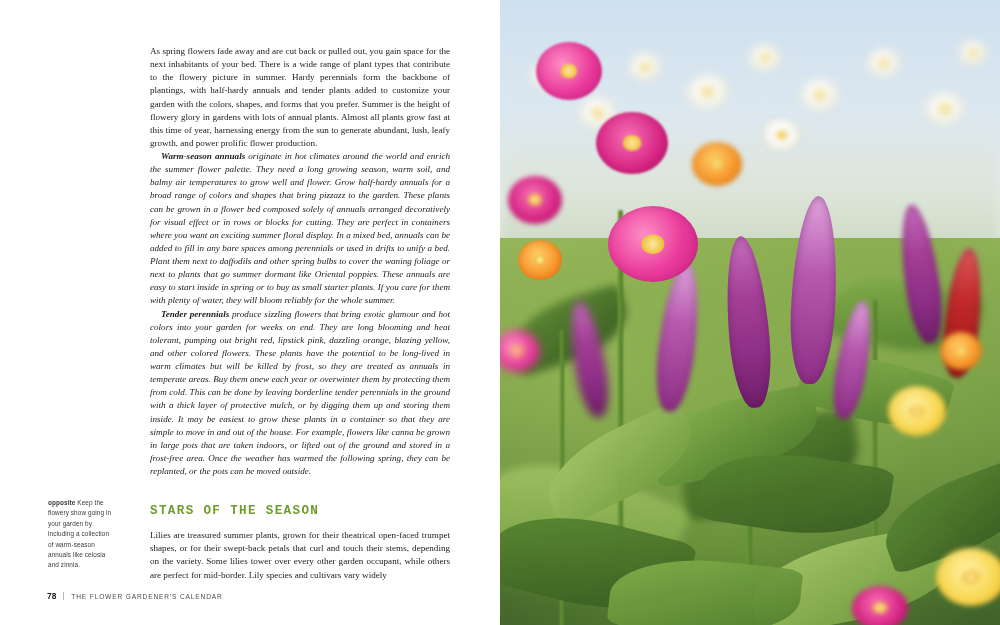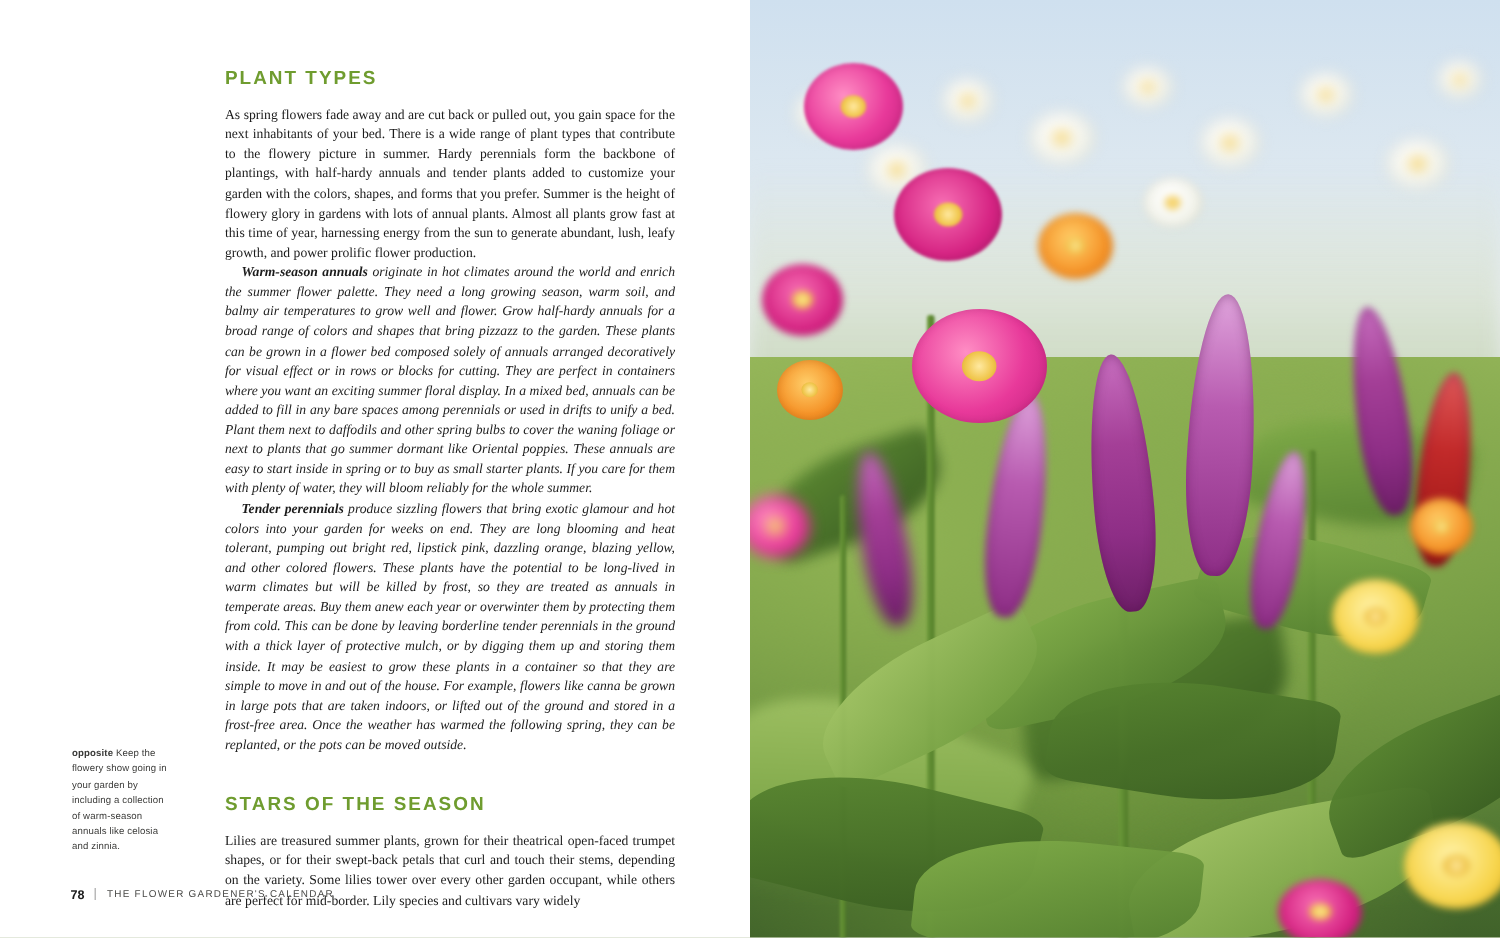--- a/index.html
+++ b/index.html
@@ -51,20 +51,21 @@
     font-family: "Liberation Sans", sans-serif;
     font-size: 12.6px;
     letter-spacing: 1.35px;
     color: #6f9c2f;
     font-weight: bold;
     margin: 0 0 11px 0;
   }
   h2.section.second {
     margin-top: 26px;
     margin-bottom: 11px;
+    font-family: Liberation Mono, monospace;
   }
   p.body {
     margin: 0;
     font-size: 9.1px;
     line-height: 1.445;
     text-align: justify;
     color: #1b1b1b;
     text-indent: 0;
   }
   p.body.indent {
@@ -191,21 +192,20 @@
 <div class="spread">
 
   <div class="page-left">
 
     <div class="margin-note">
       <b>opposite</b><span> Keep the flowery show going in your garden by including a collection of warm-season annuals like celosia and zinnia.</span>
     </div>
 
     <div class="col">
 
-      <h2 class="section">PLANT TYPES</h2>
 
       <p class="body">As spring flowers fade away and are cut back or pulled out, you gain space for the next inhabitants of your bed. There is a wide range of plant types that contribute to the flowery picture in summer. Hardy perennials form the backbone of plantings, with half-hardy annuals and tender plants added to customize your garden with the colors, shapes, and forms that you prefer. Summer is the height of flowery glory in gardens with lots of annual plants. Almost all plants grow fast at this time of year, harnessing energy from the sun to generate abundant, lush, leafy growth, and power prolific flower production.</p>
 
       <p class="body indent"><b>Warm-season annuals</b> originate in hot climates around the world and enrich the summer flower palette. They need a long growing season, warm soil, and balmy air temperatures to grow well and flower. Grow half-hardy annuals for a broad range of colors and shapes that bring pizzazz to the garden. These plants can be grown in a flower bed composed solely of annuals arranged decoratively for visual effect or in rows or blocks for cutting. They are perfect in containers where you want an exciting summer floral display. In a mixed bed, annuals can be added to fill in any bare spaces among perennials or used in drifts to unify a bed. Plant them next to daffodils and other spring bulbs to cover the waning foliage or next to plants that go summer dormant like Oriental poppies. These annuals are easy to start inside in spring or to buy as small starter plants. If you care for them with plenty of water, they will bloom reliably for the whole summer.</p>
 
       <p class="body indent"><b>Tender perennials</b> produce sizzling flowers that bring exotic glamour and hot colors into your garden for weeks on end. They are long blooming and heat tolerant, pumping out bright red, lipstick pink, dazzling orange, blazing yellow, and other colored flowers. These plants have the potential to be long-lived in warm climates but will be killed by frost, so they are treated as annuals in temperate areas. Buy them anew each year or overwinter them by protecting them from cold. This can be done by leaving borderline tender perennials in the ground with a thick layer of protective mulch, or by digging them up and storing them inside. It may be easiest to grow these plants in a container so that they are simple to move in and out of the house. For example, flowers like canna be grown in large pots that are taken indoors, or lifted out of the ground and stored in a frost-free area. Once the weather has warmed the following spring, they can be replanted, or the pots can be moved outside.</p>
 
       <h2 class="section second">STARS OF THE SEASON</h2>
 
       <p class="body">Lilies are treasured summer plants, grown for their theatrical open-faced trumpet shapes, or for their swept-back petals that curl and touch their stems, depending on the variety. Some lilies tower over every other garden occupant, while others are perfect for mid-border. Lily species and cultivars vary widely</p>

